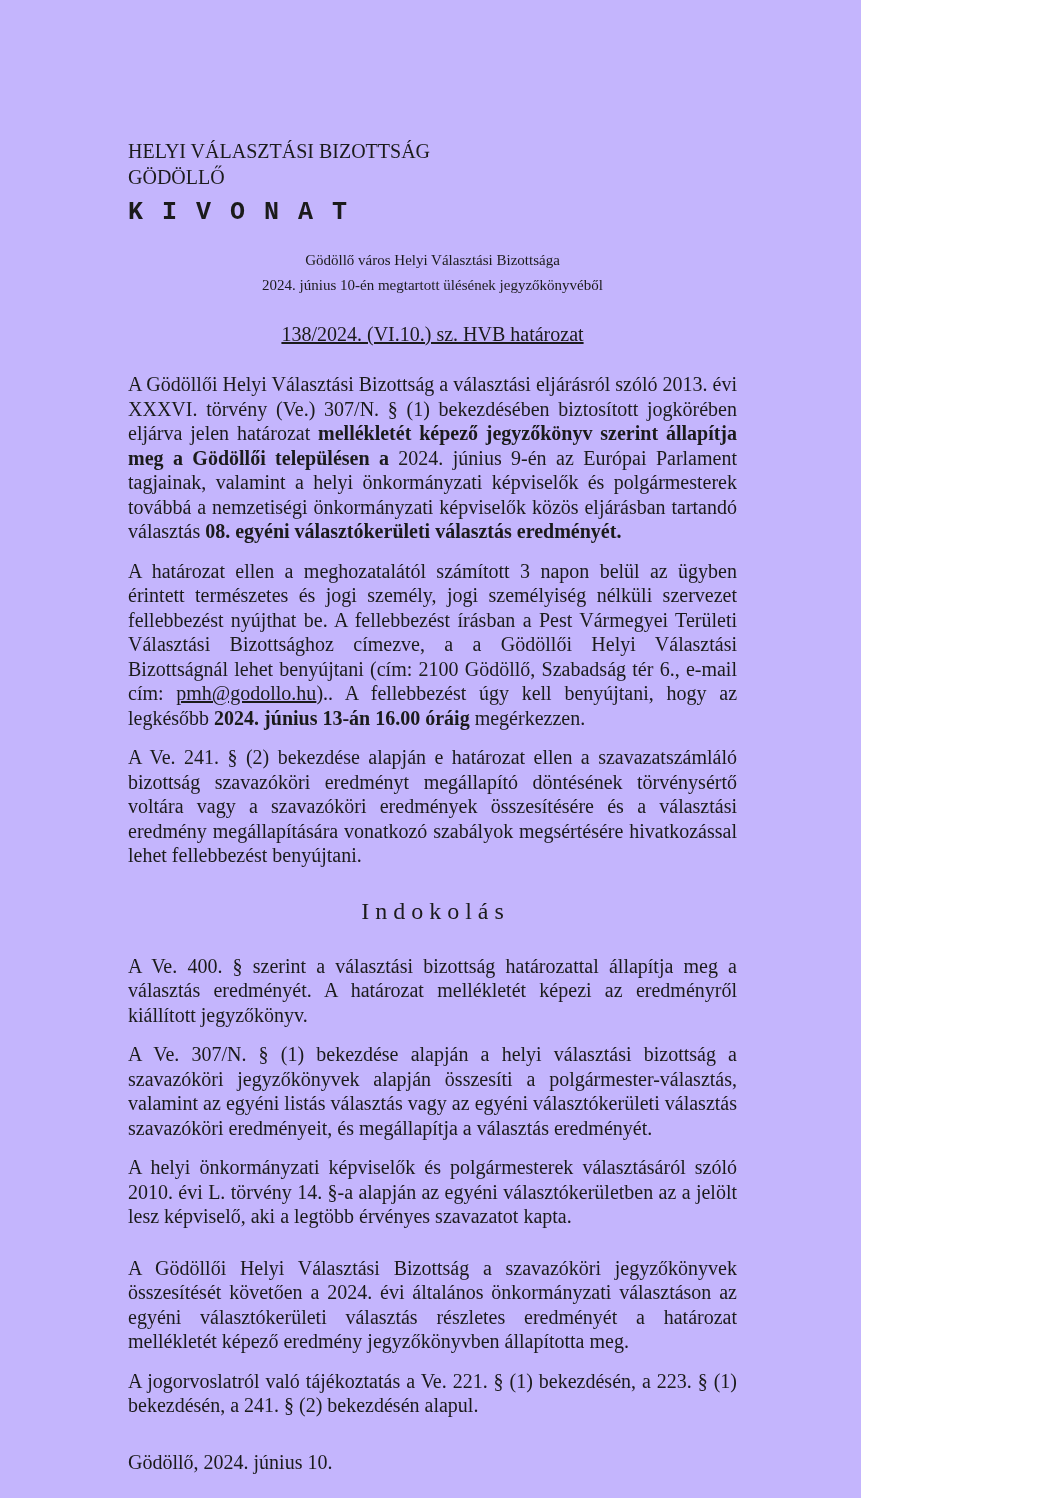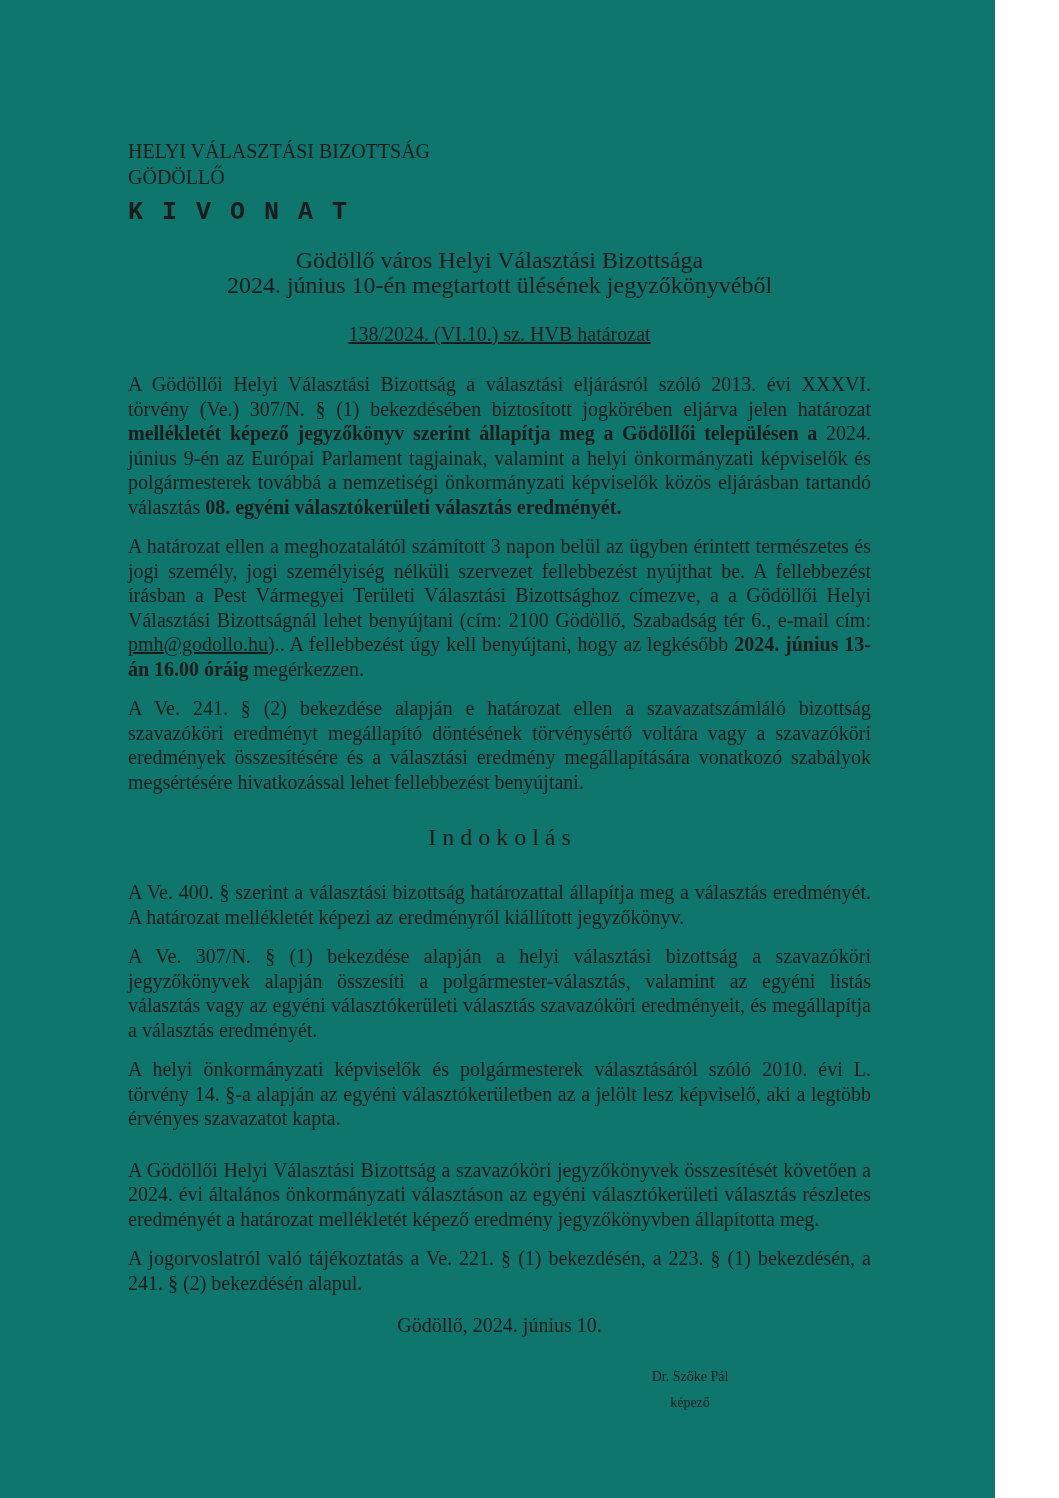--- a/index.html
+++ b/index.html
@@ -1,20 +1,20 @@
 <!DOCTYPE html>
 <html lang="hu"><head>
 <meta charset="utf-8">
 <style>
   html, body { margin: 0; padding: 0; background: #ffffff; }
   .page {
     position: relative;
-    width: 995px;
+    width: 861px;
     height: 1498px;
-    background: #0f766e;
+    background: #c4b5fd;
     color: #1b1b1b;
     font-family: "Liberation Serif", "DejaVu Serif", serif;
     overflow: hidden;
     box-sizing: border-box;
   }
   .content {
     box-sizing: border-box;
     padding: 138px 124px 0 128px;
   }
   .sender { font-size: 20px; line-height: 26px; }
@@ -23,21 +23,21 @@
     text-align: left;
     font-size: 25px;
     font-weight: 700;
     letter-spacing: 2px;
     line-height: 30px;
     font-family: Liberation Mono, monospace;
   }
   .subtitle {
     margin-top: 20px;
     text-align: center;
-    font-size: 24px;
+    font-size: 15px;
     line-height: 25px;
   }
   .decision {
     margin: 24px 0 0 0;
     text-align: center;
     font-size: 20px;
     font-weight: 400;
     text-decoration: underline;
     line-height: 25px;
   }
@@ -52,22 +52,21 @@
   .indokolas {
     margin: 31px 0 30px 0;
     text-align: center;
     font-size: 24px;
     font-weight: 400;
     line-height: 25px;
   }
   .date-line {
     font-size: 20px;
     line-height: 24.5px;
-    margin: 18px 0 0 0;
-    text-align: center;
+    margin: 32px 0 0 0;
   }
   .signature {
     margin-top: 26px;
     margin-left: 442px;
     width: 240px;
     text-align: center;
     font-size: 14px;
     line-height: 26px;
   }
 </style>

